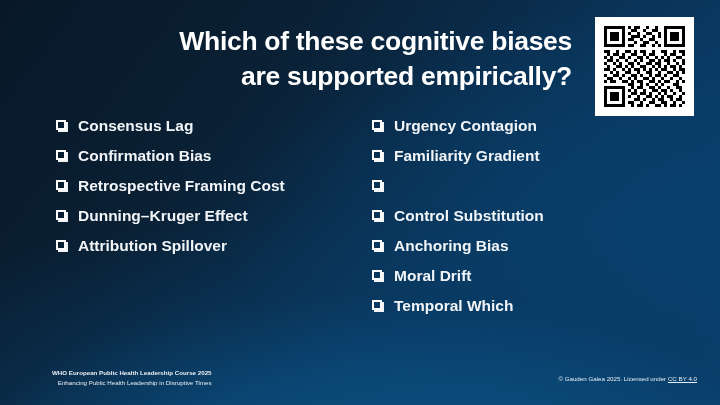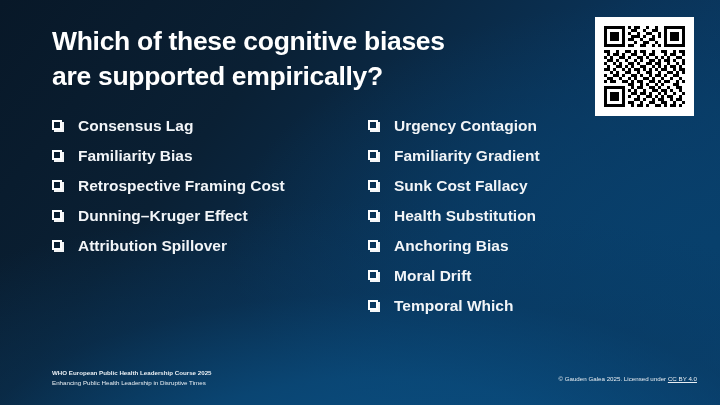--- a/index.html
+++ b/index.html
@@ -11,20 +11,21 @@
     position: relative;
     width: 720px;
     height: 405px;
     overflow: hidden;
     font-family: "Liberation Sans", sans-serif;
     background-color: #0a1c2e;
     background-image:
       radial-gradient(ellipse 120% 95% at 52% 118%, #0a4e80 0%, rgba(10,78,128,0.72) 26%, rgba(9,58,98,0.40) 48%, rgba(8,40,68,0.0) 72%),
       radial-gradient(ellipse 95% 85% at 100% 60%, #08406c 0%, rgba(8,64,108,0.55) 38%, rgba(8,40,68,0.0) 72%),
       linear-gradient(128deg, #081828 0%, #0a2034 30%, #0a3358 62%, #0a4272 100%);
+    text-align: right;
     -webkit-font-smoothing: antialiased;
   }
 
   
   .title {
     position: absolute;
     left: 52px;
     top: 24px;
     width: 520px;
     color: #ffffff;
@@ -338,21 +339,21 @@
 
   <div class="columns">
 
     <div class="col col-left">
       <div class="item">
         <span class="box"><span class="glyph"></span></span>
         <span class="item-label">Consensus Lag</span>
       </div>
       <div class="item">
         <span class="box"><span class="glyph"></span></span>
-        <span class="item-label">Familiarity Bias</span>
+        <span class="item-label">Confirmation Bias</span>
       </div>
       <div class="item">
         <span class="box"><span class="glyph"></span></span>
         <span class="item-label">Retrospective Framing Cost</span>
       </div>
       <div class="item">
         <span class="box"><span class="glyph"></span></span>
         <span class="item-label">Dunning–Kruger Effect</span>
       </div>
       <div class="item">
@@ -365,25 +366,24 @@
       <div class="item">
         <span class="box"><span class="glyph"></span></span>
         <span class="item-label">Urgency Contagion</span>
       </div>
       <div class="item">
         <span class="box"><span class="glyph"></span></span>
         <span class="item-label">Familiarity Gradient</span>
       </div>
       <div class="item">
         <span class="box"><span class="glyph"></span></span>
-        <span class="item-label">Sunk Cost Fallacy</span>
-      </div>
-      <div class="item">
-        <span class="box"><span class="glyph"></span></span>
-        <span class="item-label">Health Substitution</span>
+      </div>
+      <div class="item">
+        <span class="box"><span class="glyph"></span></span>
+        <span class="item-label">Control Substitution</span>
       </div>
       <div class="item">
         <span class="box"><span class="glyph"></span></span>
         <span class="item-label">Anchoring Bias</span>
       </div>
       <div class="item">
         <span class="box"><span class="glyph"></span></span>
         <span class="item-label">Moral Drift</span>
       </div>
       <div class="item">

